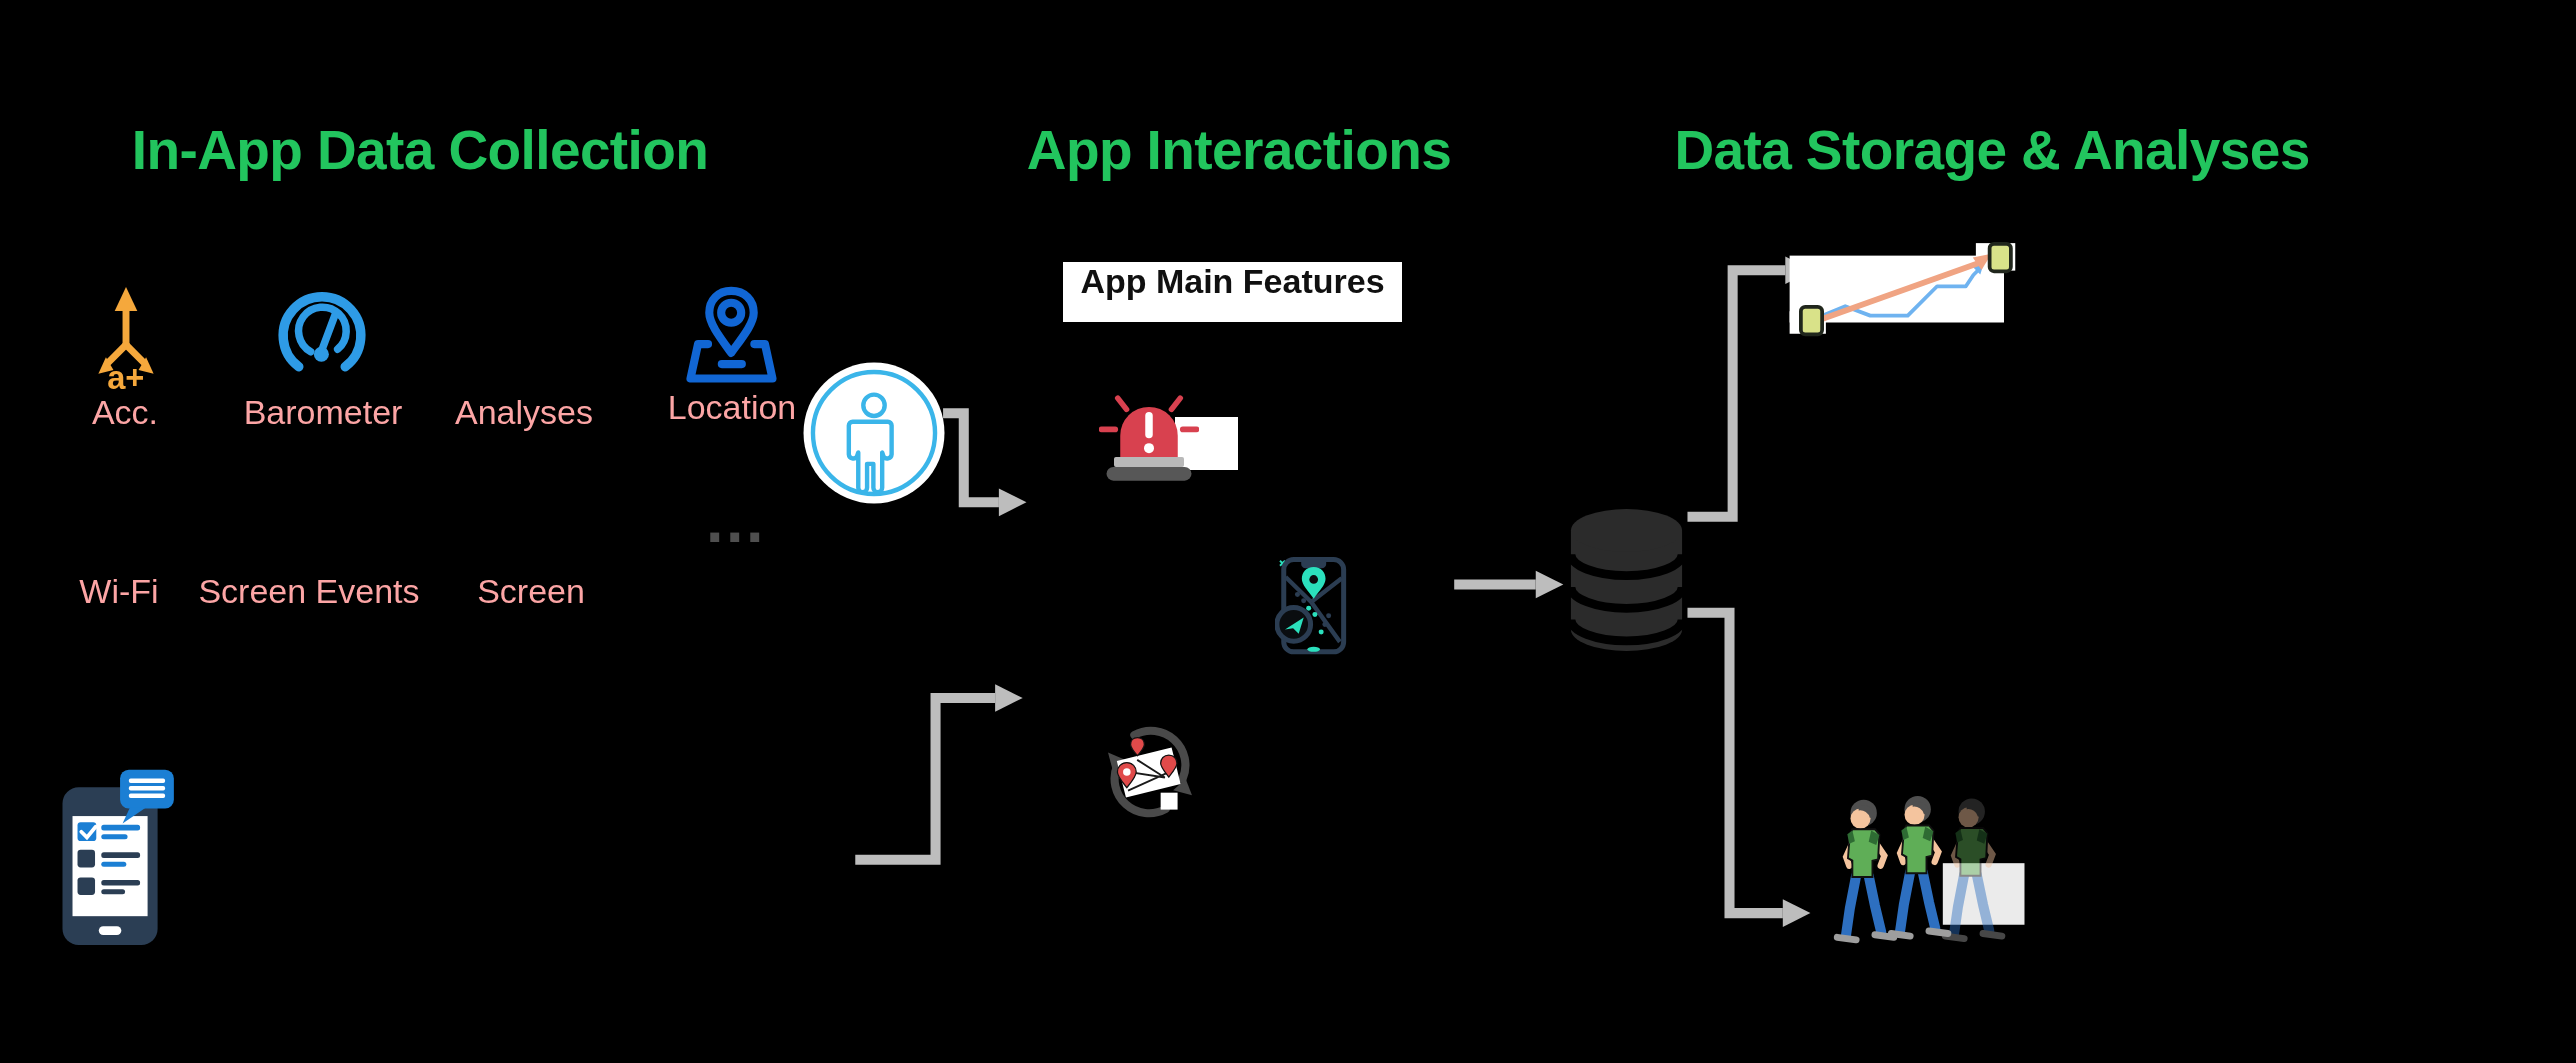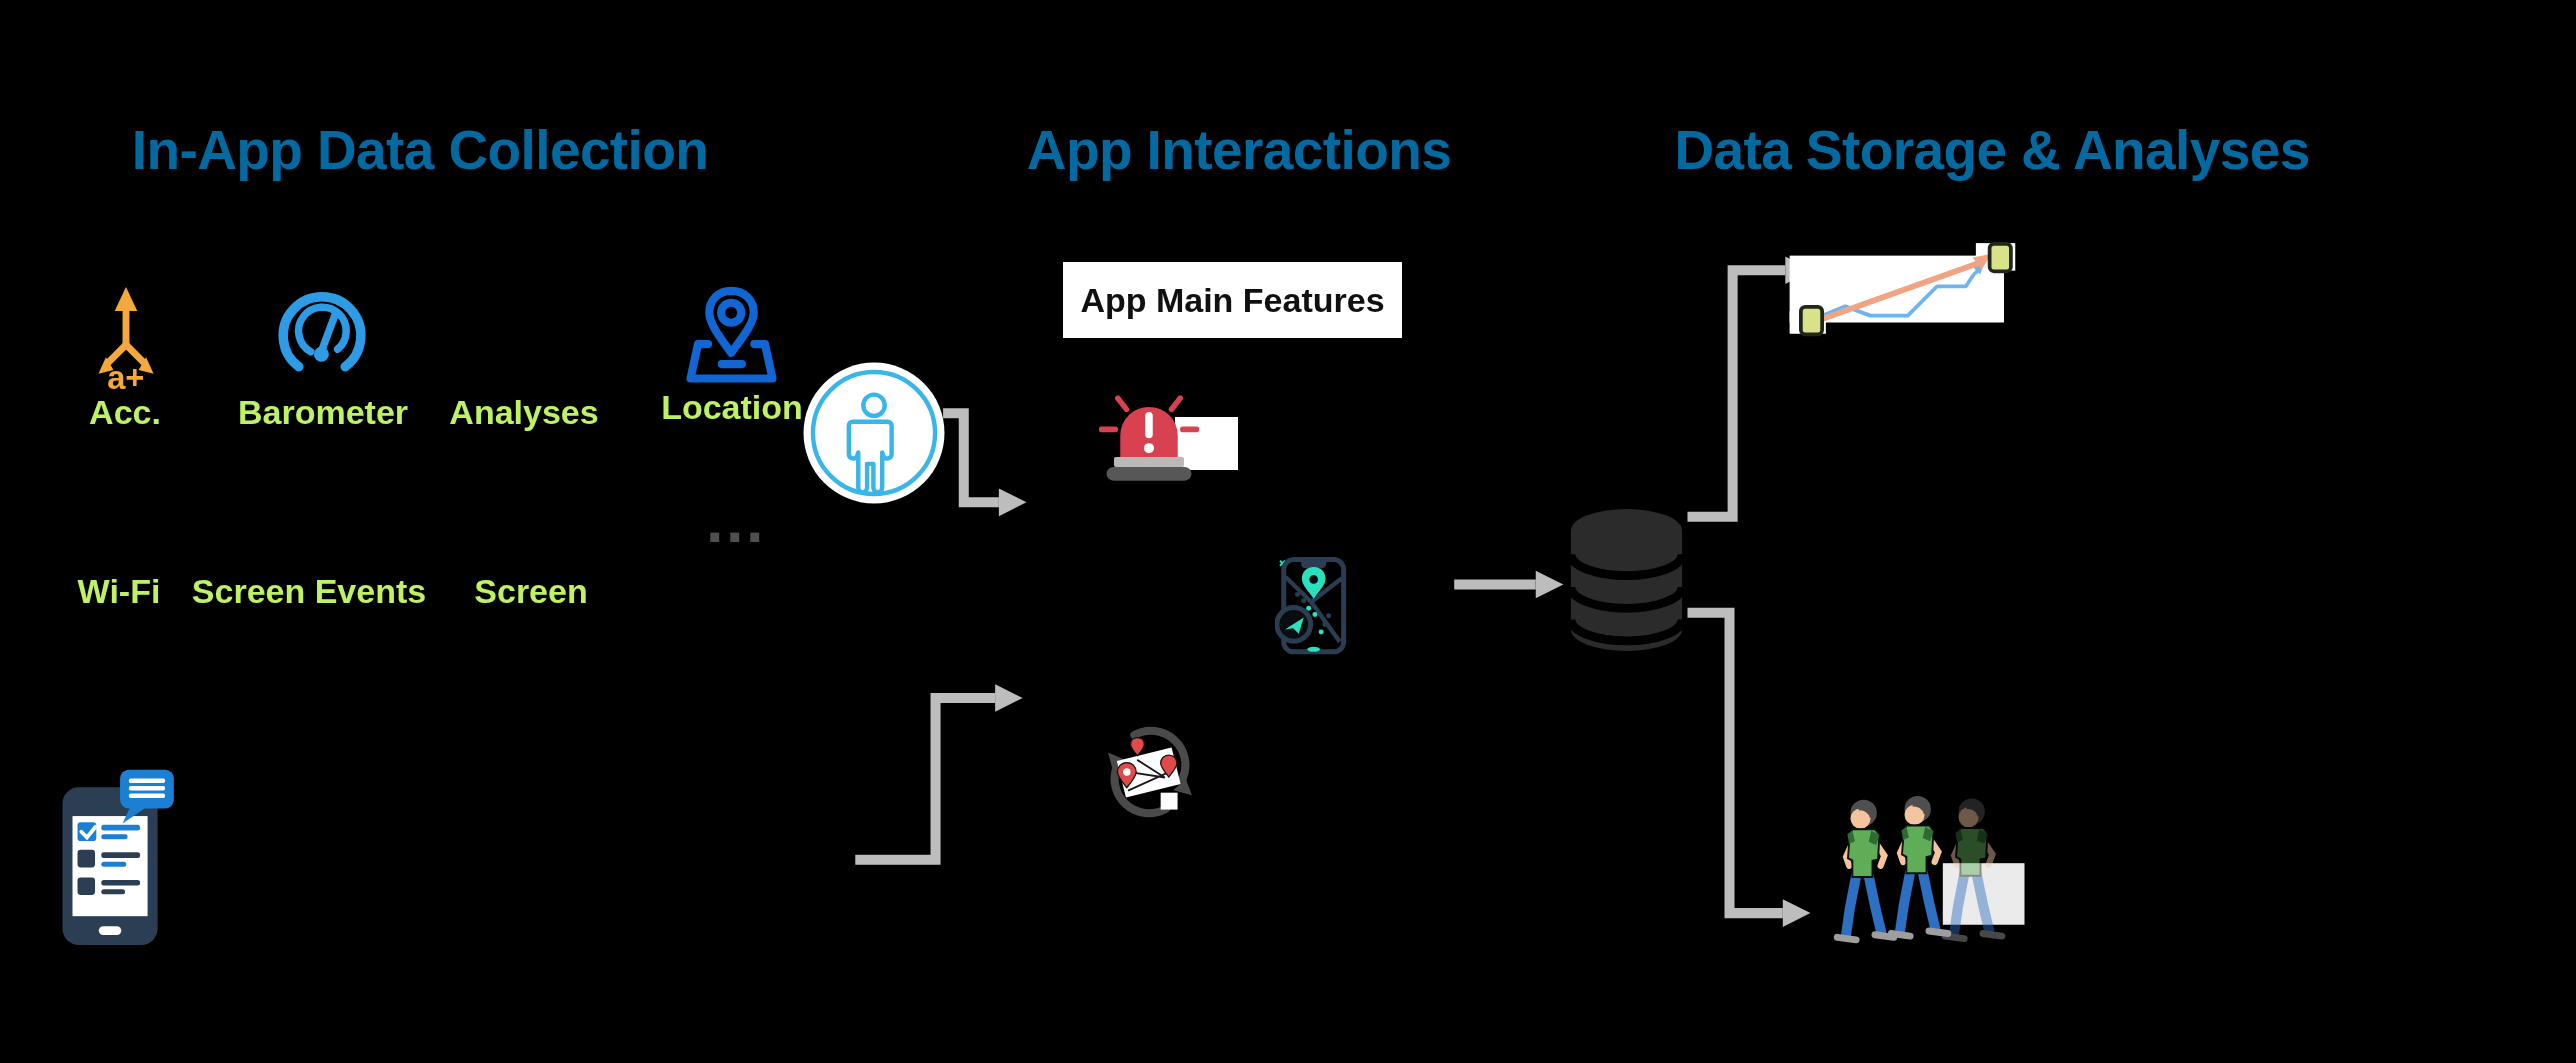--- a/index.html
+++ b/index.html
@@ -1,26 +1,26 @@
 <!DOCTYPE html>
 <html style="font-size:10px"><head>
 <meta charset="utf-8">
 <style>
   html,body{margin:0;padding:0;background:#000;}
   body{width:2576px;height:1063px;position:relative;overflow:hidden;
        font-family:"Liberation Sans",sans-serif;}
   .abs{position:absolute;}
   .heading{position:absolute;top:118px;transform:translateX(-50%);
-           font-size:55px;font-weight:800;color:#0369a1;white-space:nowrap;letter-spacing:-0.6px;text-align:center;}
-  .label{position:absolute;transform:translateX(-50%);font-size:34px;font-weight:700;
-         color:#bef264;white-space:nowrap;}
+           font-size:55px;font-weight:800;color:#22c55e;white-space:nowrap;letter-spacing:-0.6px;text-align:center;}
+  .label{position:absolute;transform:translateX(-50%);font-size:34px;font-weight:400;
+         color:#fca5a5;white-space:nowrap;}
   .ellipsis{position:absolute;left:706px;top:484px;font-size:63px;font-weight:800;
             color:#4f4f4f;letter-spacing:2.5px;}
-  .features-box{position:absolute;left:1063px;top:262px;width:339px;height:76px;
-                background:#ffffff;display:flex;align-items:center;justify-content:center;
+  .features-box{position:absolute;left:1063px;top:262px;width:339px;height:60px;
+                background:#ffffff;display:flex;justify-content:center;
                 font-size:34px;font-weight:800;color:#101010;}
   .white-card{position:absolute;left:1175px;top:417px;width:63px;height:53px;background:#ffffff;}
   svg{display:block;}
 </style>
 </head>
 <body>
 
 <div class="heading" style="left:420px">In-App Data Collection</div>
 <div class="heading" style="left:1239px">App Interactions</div>
 <div class="heading" style="left:1992px">Data Storage &amp; Analyses</div>

